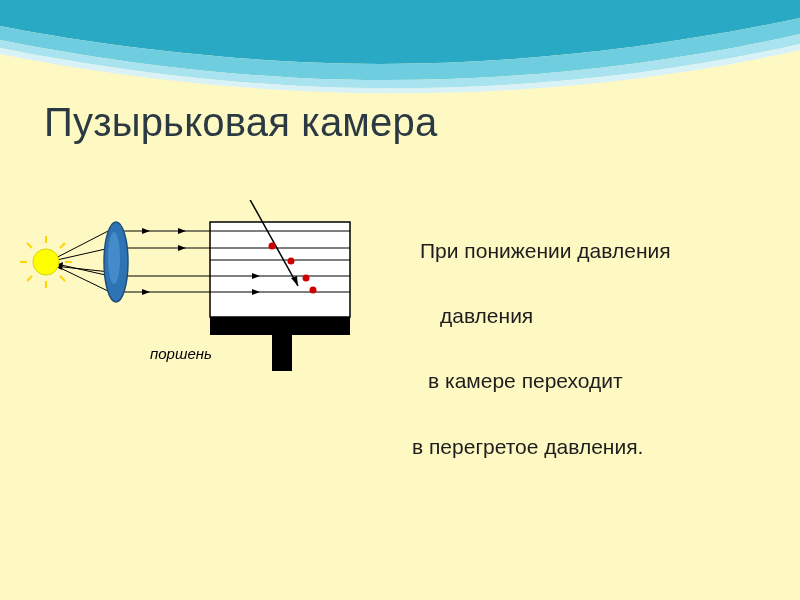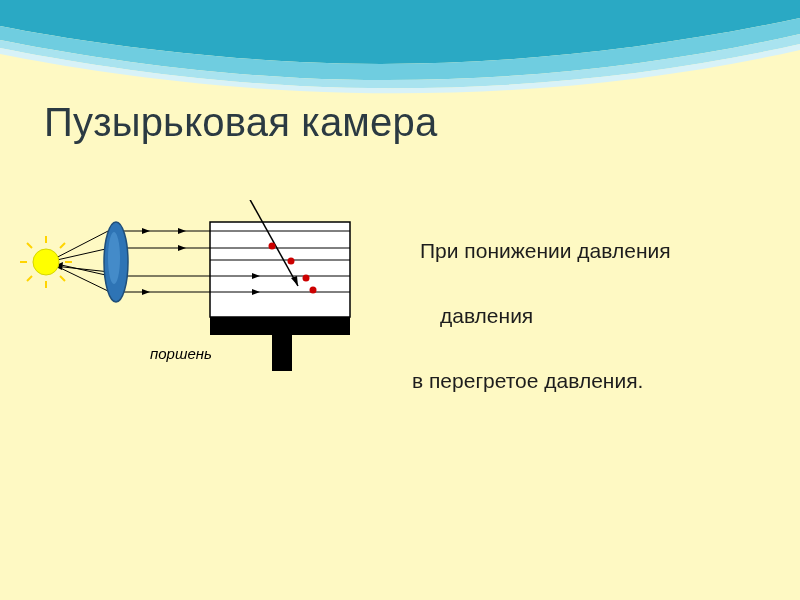--- a/index.html
+++ b/index.html
@@ -145,16 +145,17 @@
       </g>
 
     </svg>
   </div>
 
   <div class="piston-label">поршень</div>
 
   <div class="textblock">
     <div class="textline line-1">При понижении давления</div>
     <div class="textline line-2">давления</div>
+    <div class="textline line-3">в камере переходит</div>
     <div class="textline line-4">в перегретое давления.</div>
   </div>
 
 </div>
 
 </body></html>

